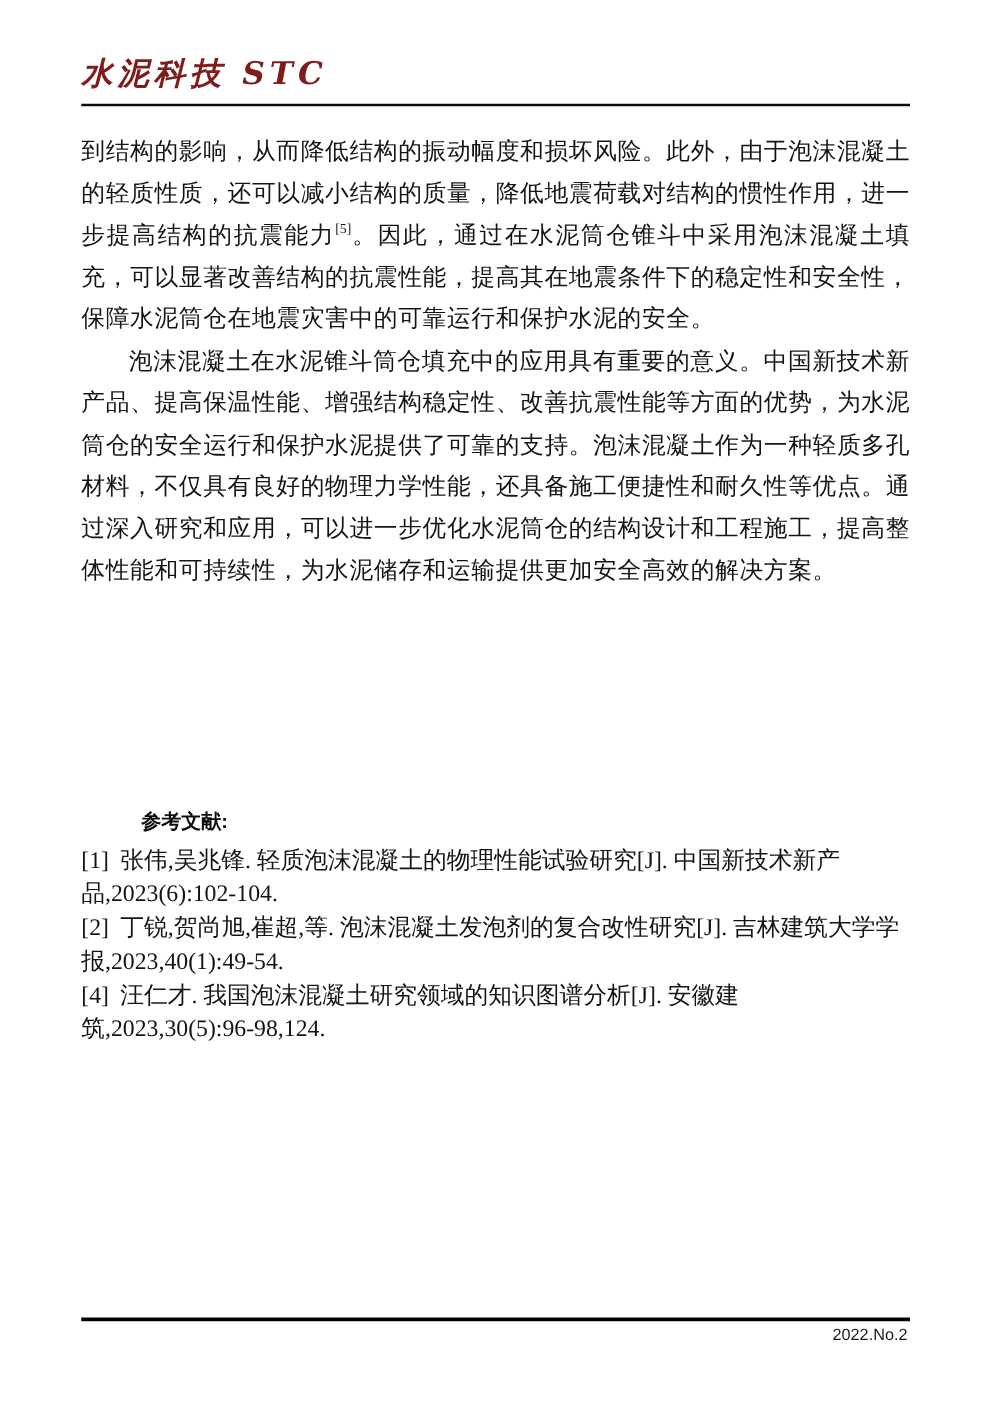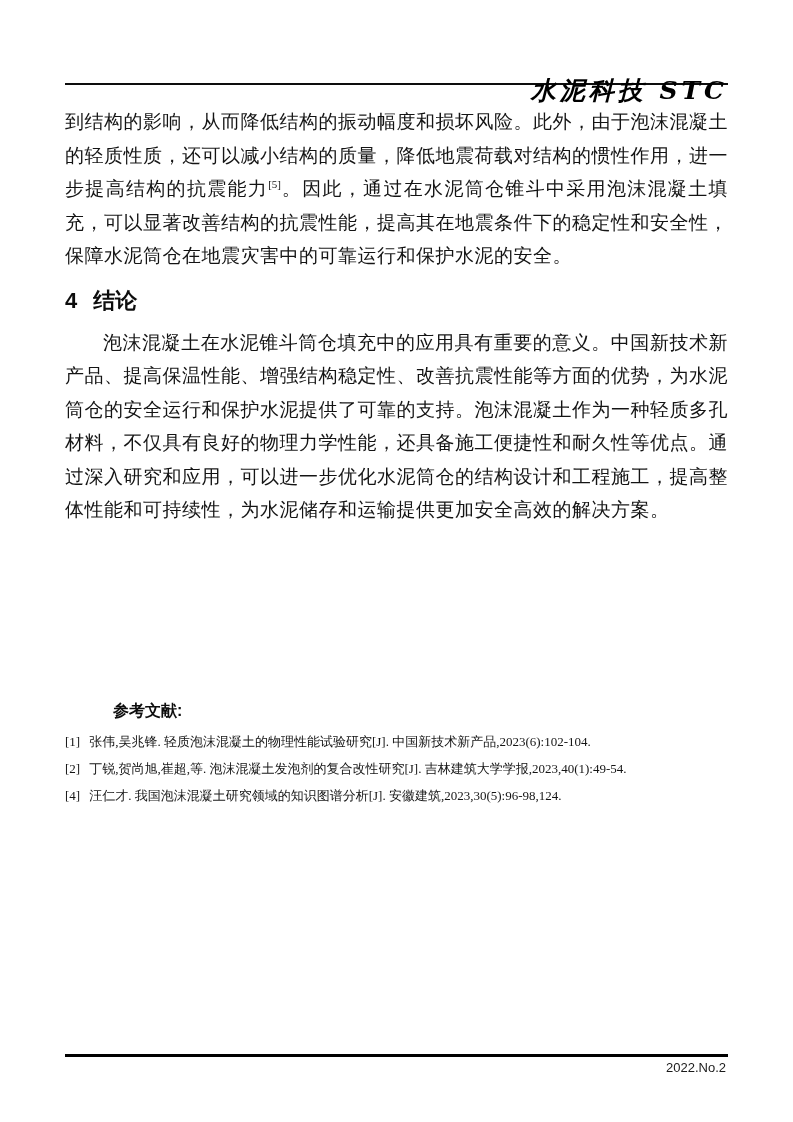--- a/index.html
+++ b/index.html
@@ -25,28 +25,27 @@
     width: 663px;
     top: 0;
   }
   
   .header {
     padding-top: 42px;
     border-bottom: 2px solid #0d0d0d;
     height: 85px;
   }
   .journal-title {
-    text-align: right;
+    text-align: left;
     font-size: 25px;
     font-style: italic;
     font-weight: bold;
     letter-spacing: 4px;
-    color: #000000;
+    color: #7f1d1d;
     font-family: "DejaVu Serif", "Liberation Serif", serif;
-    margin-top: 32px;
   }
   
   .body-para {
     font-size: 19px;
     line-height: 33.5px;
     text-align: justify;
     text-justify: inter-ideograph;
     letter-spacing: 0.5px;
     color: #141414;
   }
@@ -76,21 +75,21 @@
     font-size: 16px;
     font-weight: bold;
     line-height: 23px;
     margin-bottom: 6px;
     font-family: "Liberation Sans", "DejaVu Sans", sans-serif;
     color: #0d0d0d;
     margin-left: 48px;
   }
   .ref-list { list-style: none; }
   .ref-item {
-    font-size: 13px;
+    font-size: 19px;
     line-height: 27px;
     text-align: left;
     color: #141414;
   }
   .ref-label { margin-right: 9px; }
   
   .footer {
     position: absolute;
     left: 65px;
     top: 1054px;
@@ -122,21 +121,20 @@
 
 <div class="page">
   <div class="content">
 
     <div class="header">
       <div class="journal-title">水泥科技 STC</div>
     </div>
 
     <p class="body-para para-continued"><span>到结构的影响，从而降低结构的振动幅度和损坏风险。此外，由于泡沫混凝土的轻质性质，还可以减小结构的质量，降低地震荷载对结构的惯性作用，进一步提高结构的抗震能力</span><sup class="cite">[5]</sup><span>。因此，通过在水泥筒仓锥斗中采用泡沫混凝土填充，可以显著改善结构的抗震性能，提高其在地震条件下的稳定性和安全性，保障水泥筒仓在地震灾害中的可靠运行和保护水泥的安全。</span></p>
 
-    <h2 class="section-heading"><span class="sec-num">4</span><span>结论</span></h2>
 
     <p class="body-para conclusion">泡沫混凝土在水泥锥斗筒仓填充中的应用具有重要的意义。中国新技术新产品、提高保温性能、增强结构稳定性、改善抗震性能等方面的优势，为水泥筒仓的安全运行和保护水泥提供了可靠的支持。泡沫混凝土作为一种轻质多孔材料，不仅具有良好的物理力学性能，还具备施工便捷性和耐久性等优点。通过深入研究和应用，可以进一步优化水泥筒仓的结构设计和工程施工，提高整体性能和可持续性，为水泥储存和运输提供更加安全高效的解决方案。</p>
 
     <div class="references">
       <div class="ref-heading">参考文献:</div>
       <ul class="ref-list">
         <li class="ref-item"><span class="ref-label">[1]</span><span>张伟,吴兆锋. 轻质泡沫混凝土的物理性能试验研究[J]. 中国新技术新产品,2023(6):102-104.</span></li>
         <li class="ref-item"><span class="ref-label">[2]</span><span>丁锐,贺尚旭,崔超,等. 泡沫混凝土发泡剂的复合改性研究[J]. 吉林建筑大学学报,2023,40(1):49-54.</span></li>
         <li class="ref-item"><span class="ref-label">[4]</span><span>汪仁才. 我国泡沫混凝土研究领域的知识图谱分析[J]. 安徽建筑,2023,30(5):96-98,124.</span></li>
       </ul>

